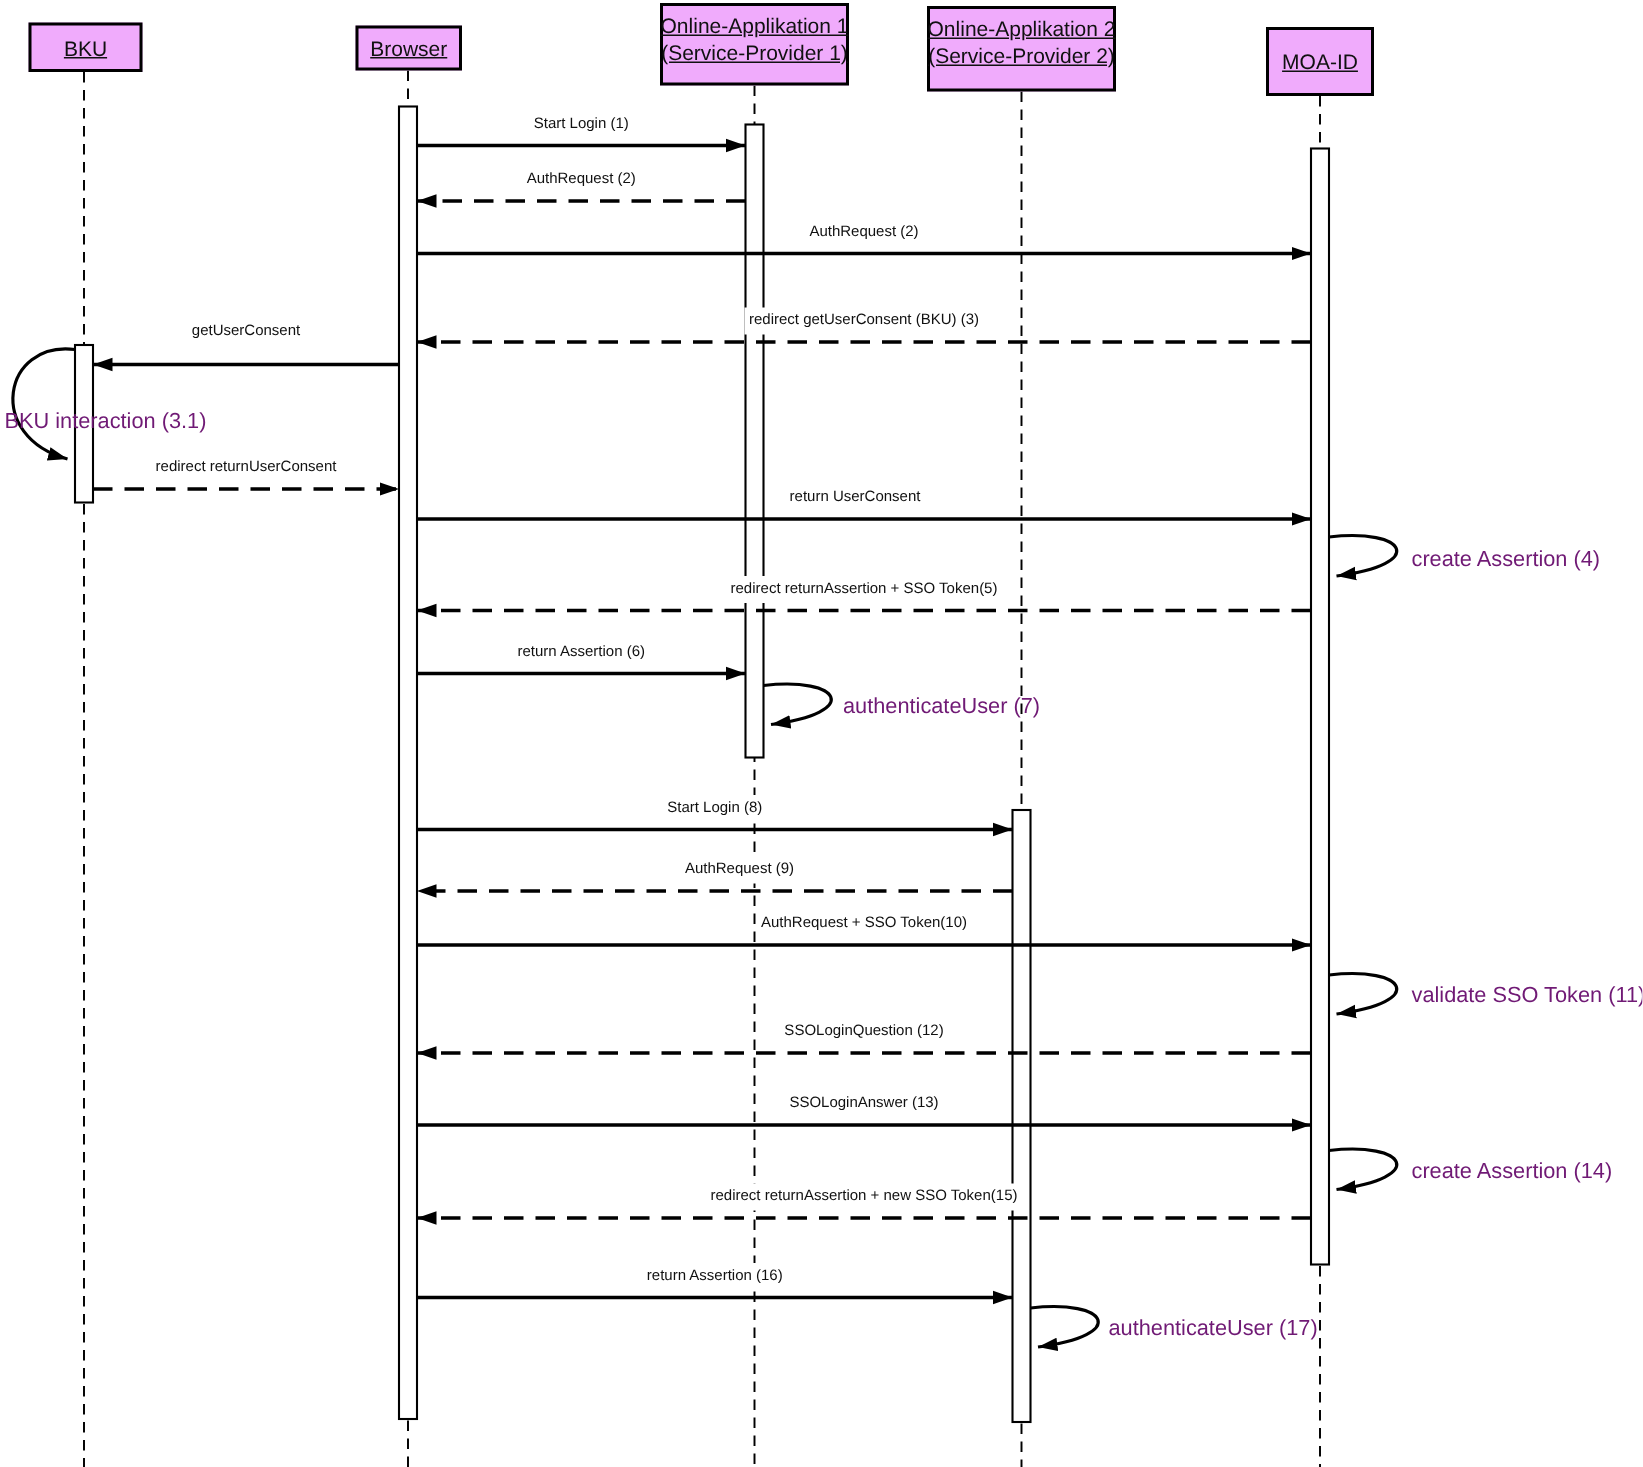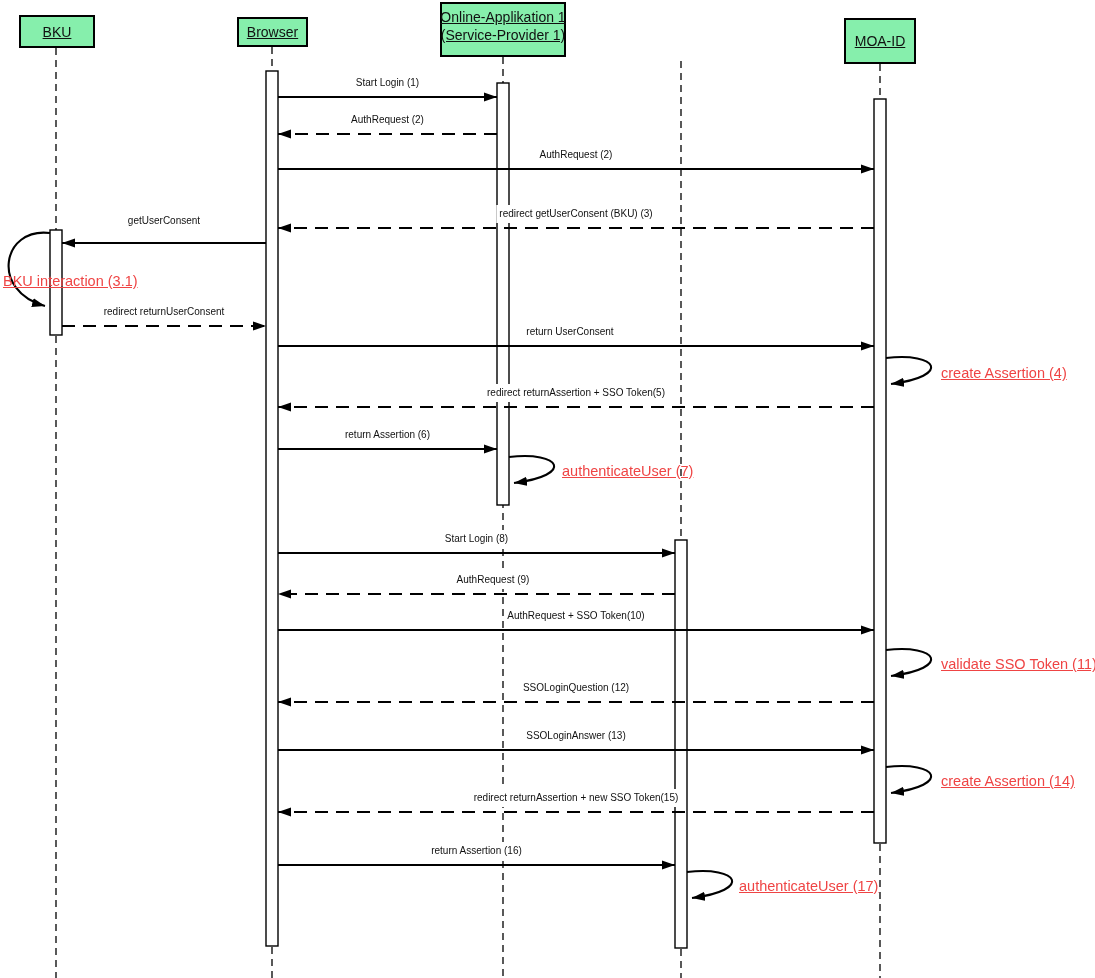--- a/index.html
+++ b/index.html
@@ -35,29 +35,28 @@
     color: #111111;
     background: #ffffff;
     padding: 0 3px;
   }
   .loop-label {
     position: absolute;
     white-space: nowrap;
     font-size: 14.5px;
     line-height: 18px;
     height: 18px;
-    color: #ef4444;
+    color: #701a75;
     background: transparent;
-    text-decoration: underline;
   }
   .actor-box {
     position: absolute;
     z-index: 3;
     box-sizing: border-box;
-    background: #86efac;
+    background: #f0abfc;
     border: 2px solid #000000;
     display: flex;
     flex-direction: column;
     align-items: center;
     justify-content: center;
     text-align: center;
     font-size: 14px;
     line-height: 18px;
     color: #111111;
   }
@@ -151,18 +150,22 @@
 
   <div class="actor-box" id="actor-browser">
     <span class="actor-line">Browser</span>
   </div>
 
   <div class="actor-box two-line" id="actor-oa1">
     <span class="actor-line">Online-Applikation 1</span>
     <span class="actor-line">(Service-Provider 1)</span>
   </div>
 
+  <div class="actor-box two-line" id="actor-oa2">
+    <span class="actor-line">Online-Applikation 2</span>
+    <span class="actor-line">(Service-Provider 2)</span>
+  </div>
 
   <div class="actor-box" id="actor-moaid">
     <span class="actor-line">MOA-ID</span>
   </div>
 
 </div>
 
 </body></html>

